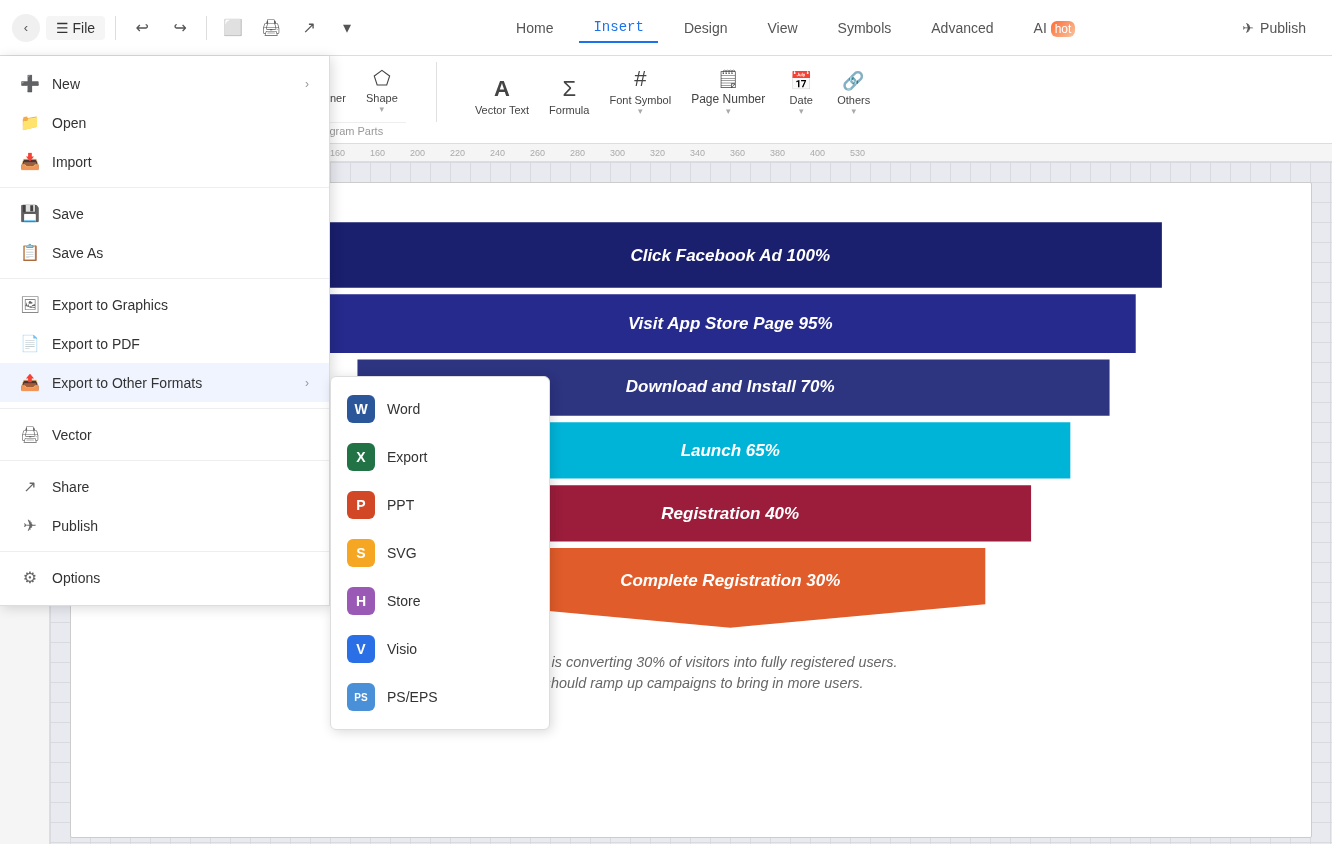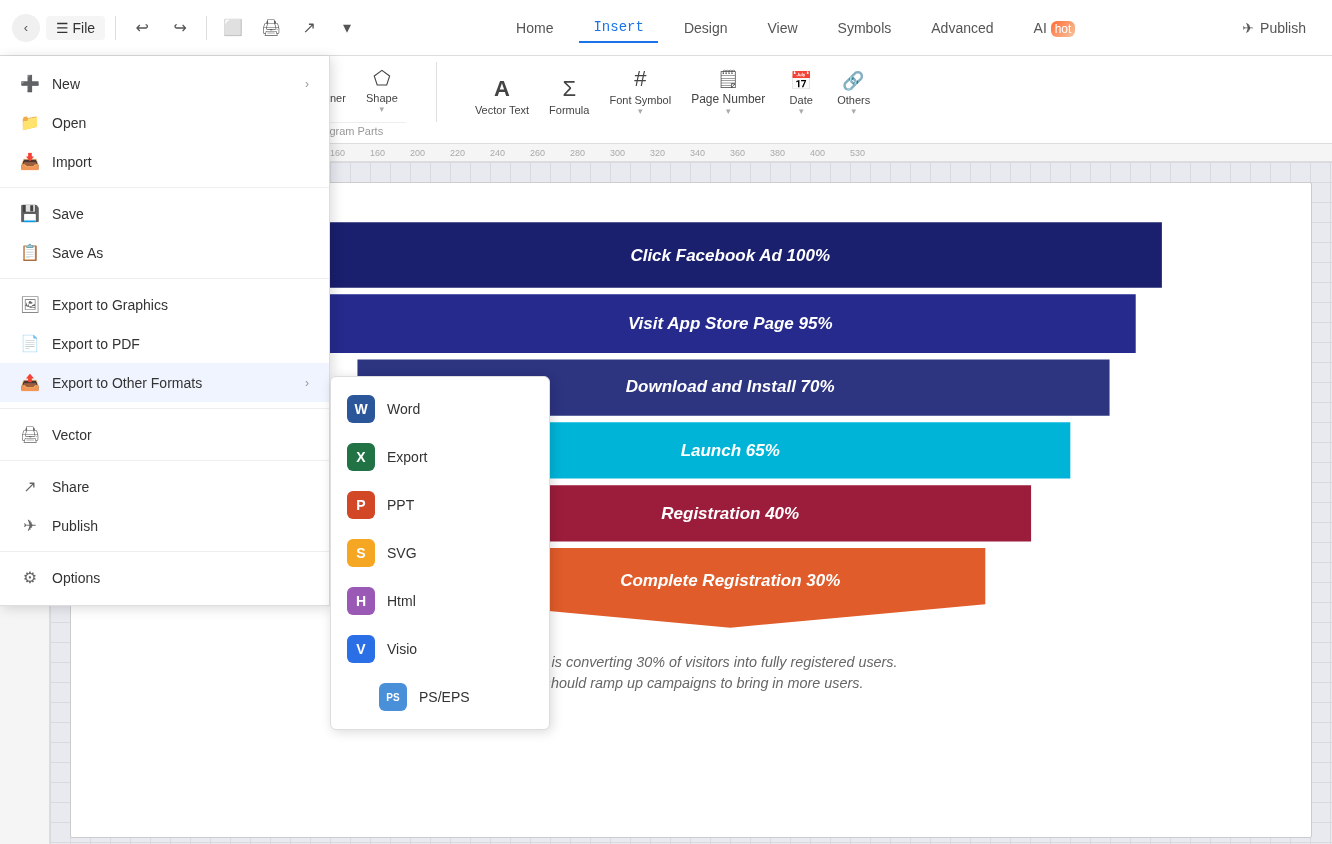--- a/index.html
+++ b/index.html
@@ -347,23 +347,23 @@
   <div class="submenu-item">
     <span class="submenu-icon icon-ppt">P</span>
     <span>PPT</span>
   </div>
   <div class="submenu-item">
     <span class="submenu-icon icon-svg">S</span>
     <span>SVG</span>
   </div>
   <div class="submenu-item">
     <span class="submenu-icon icon-html">H</span>
-    <span>Html</span>
+    <span>Store</span>
   </div>
   <div class="submenu-item">
     <span class="submenu-icon icon-visio">V</span>
     <span>Visio</span>
   </div>
   <div class="submenu-item">
-    <span class="submenu-icon icon-pseps" style="font-size:10px;font-weight:700;margin-left:32px;">PS</span>
+    <span class="submenu-icon icon-pseps" style="font-size:10px;font-weight:700;">PS</span>
     <span>PS/EPS</span>
   </div>
 </div>
 
 </body></html>

